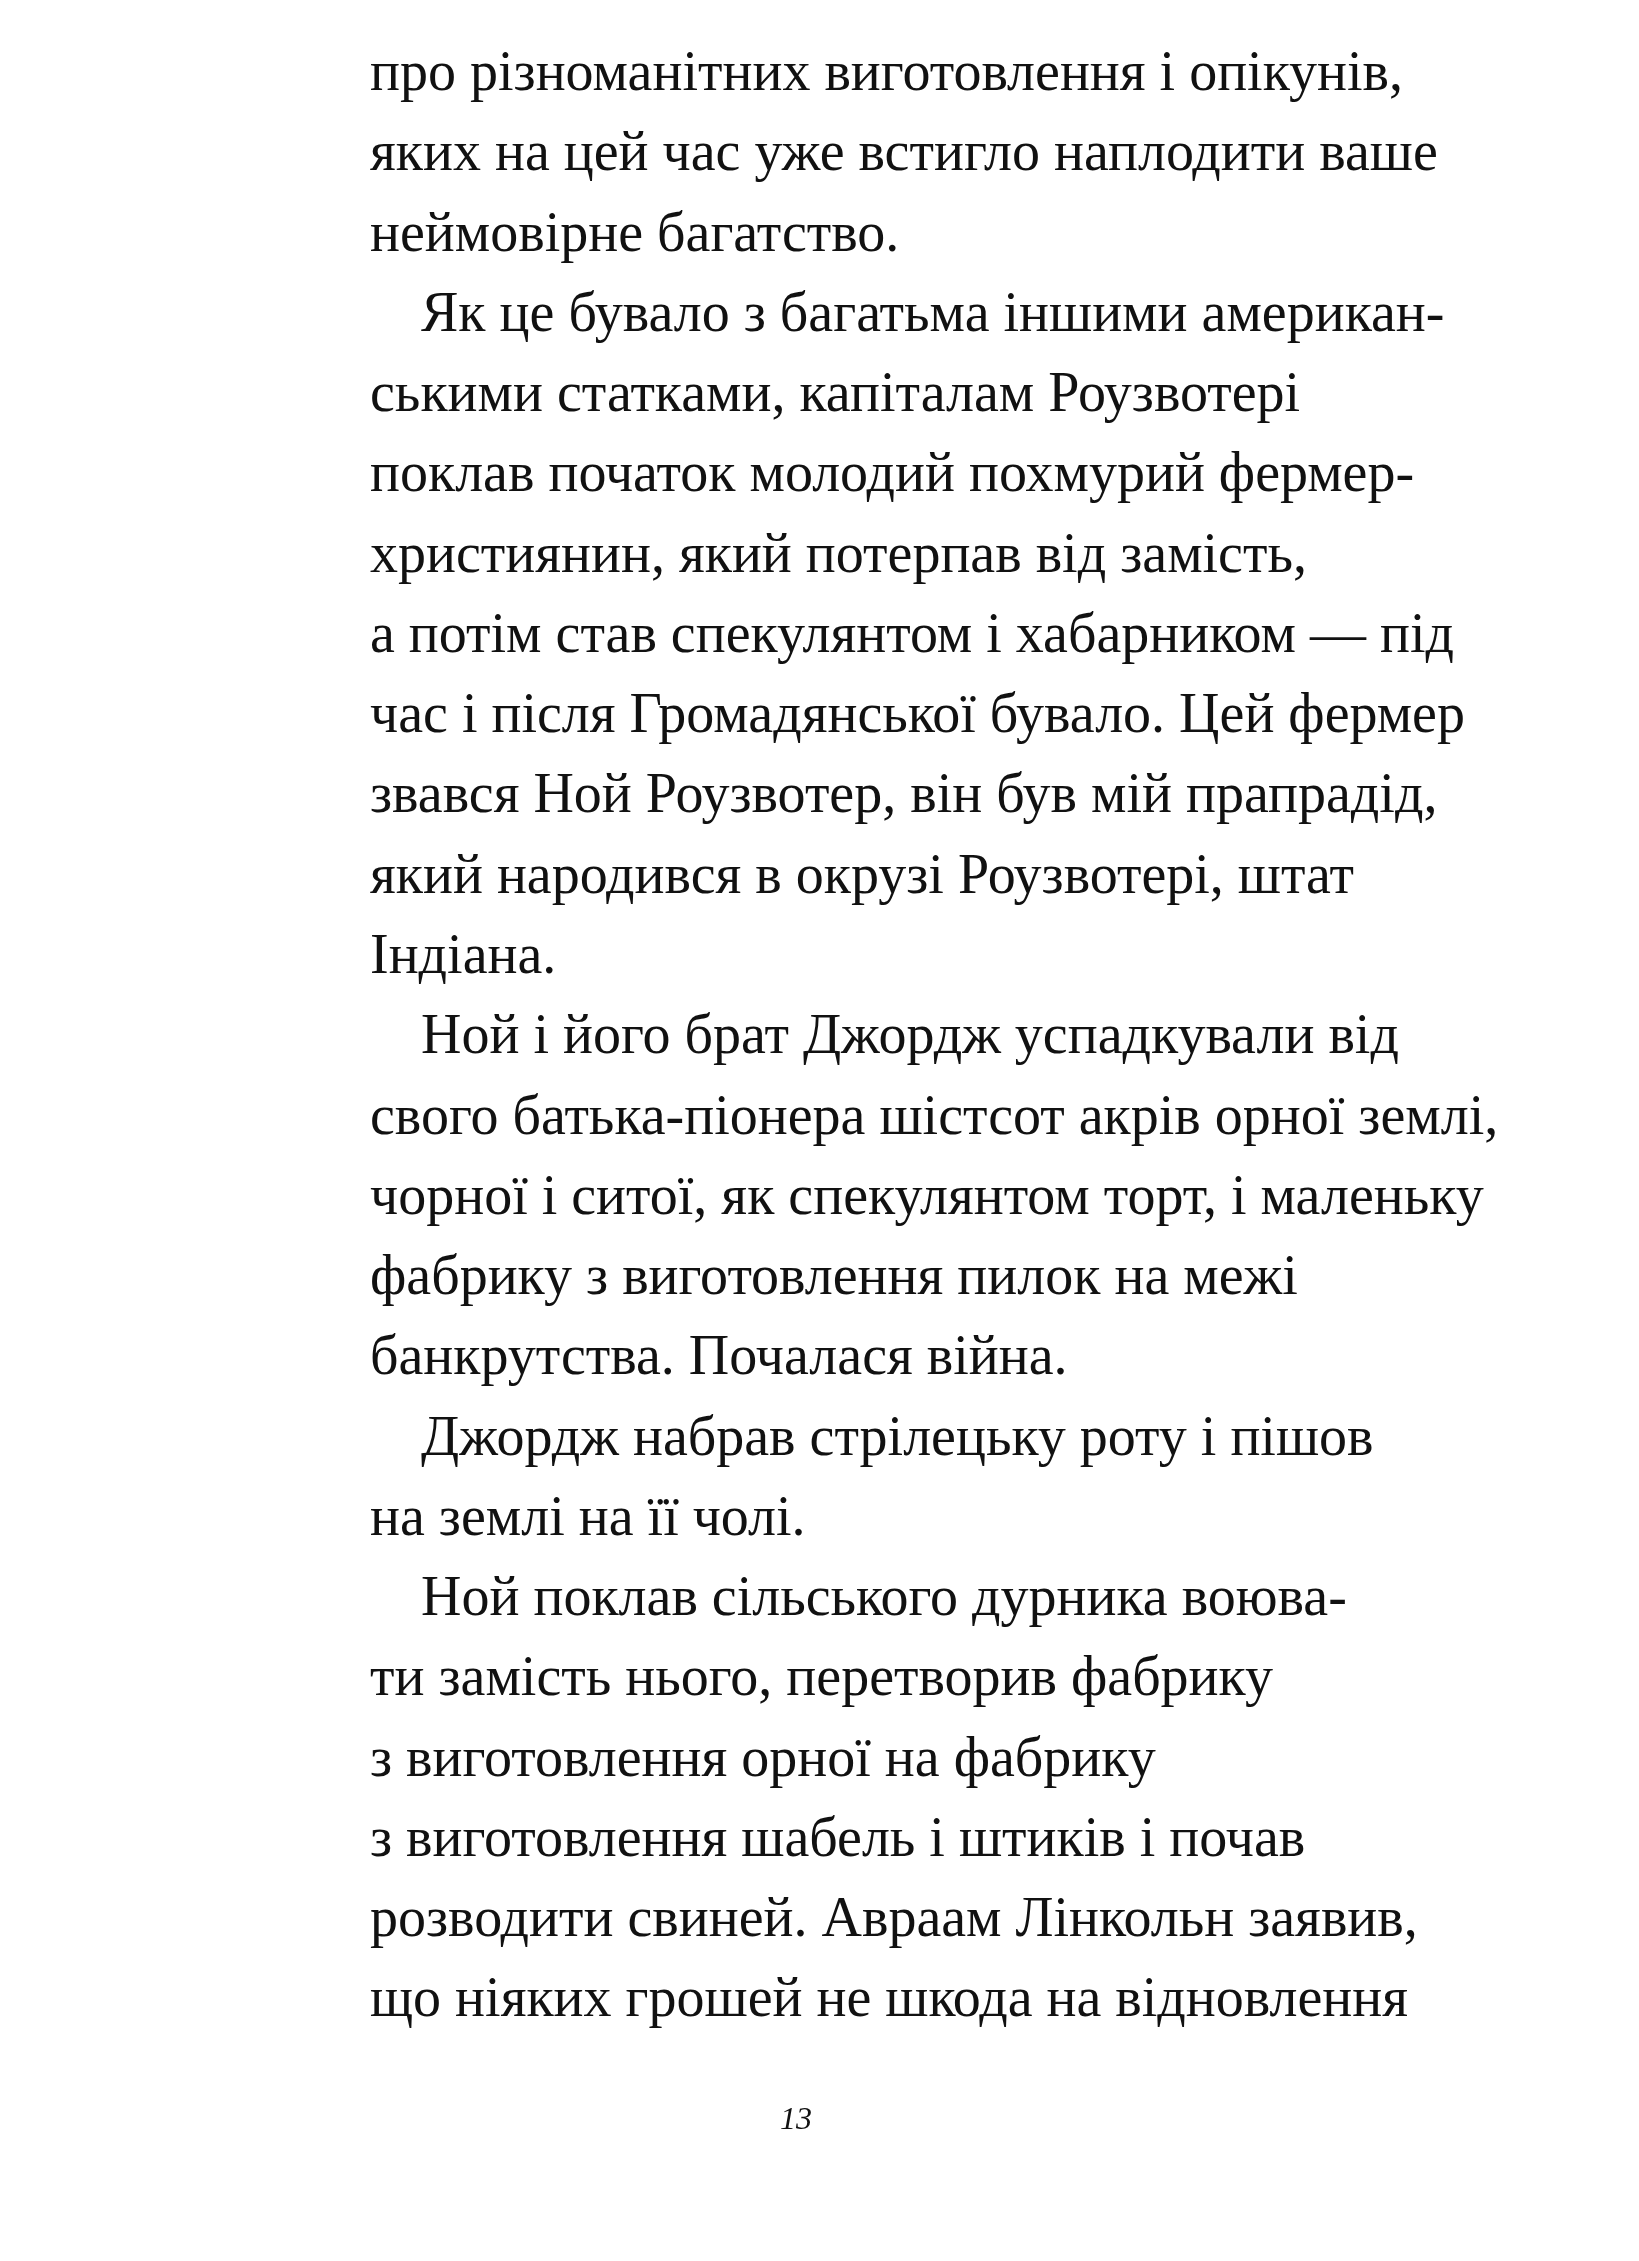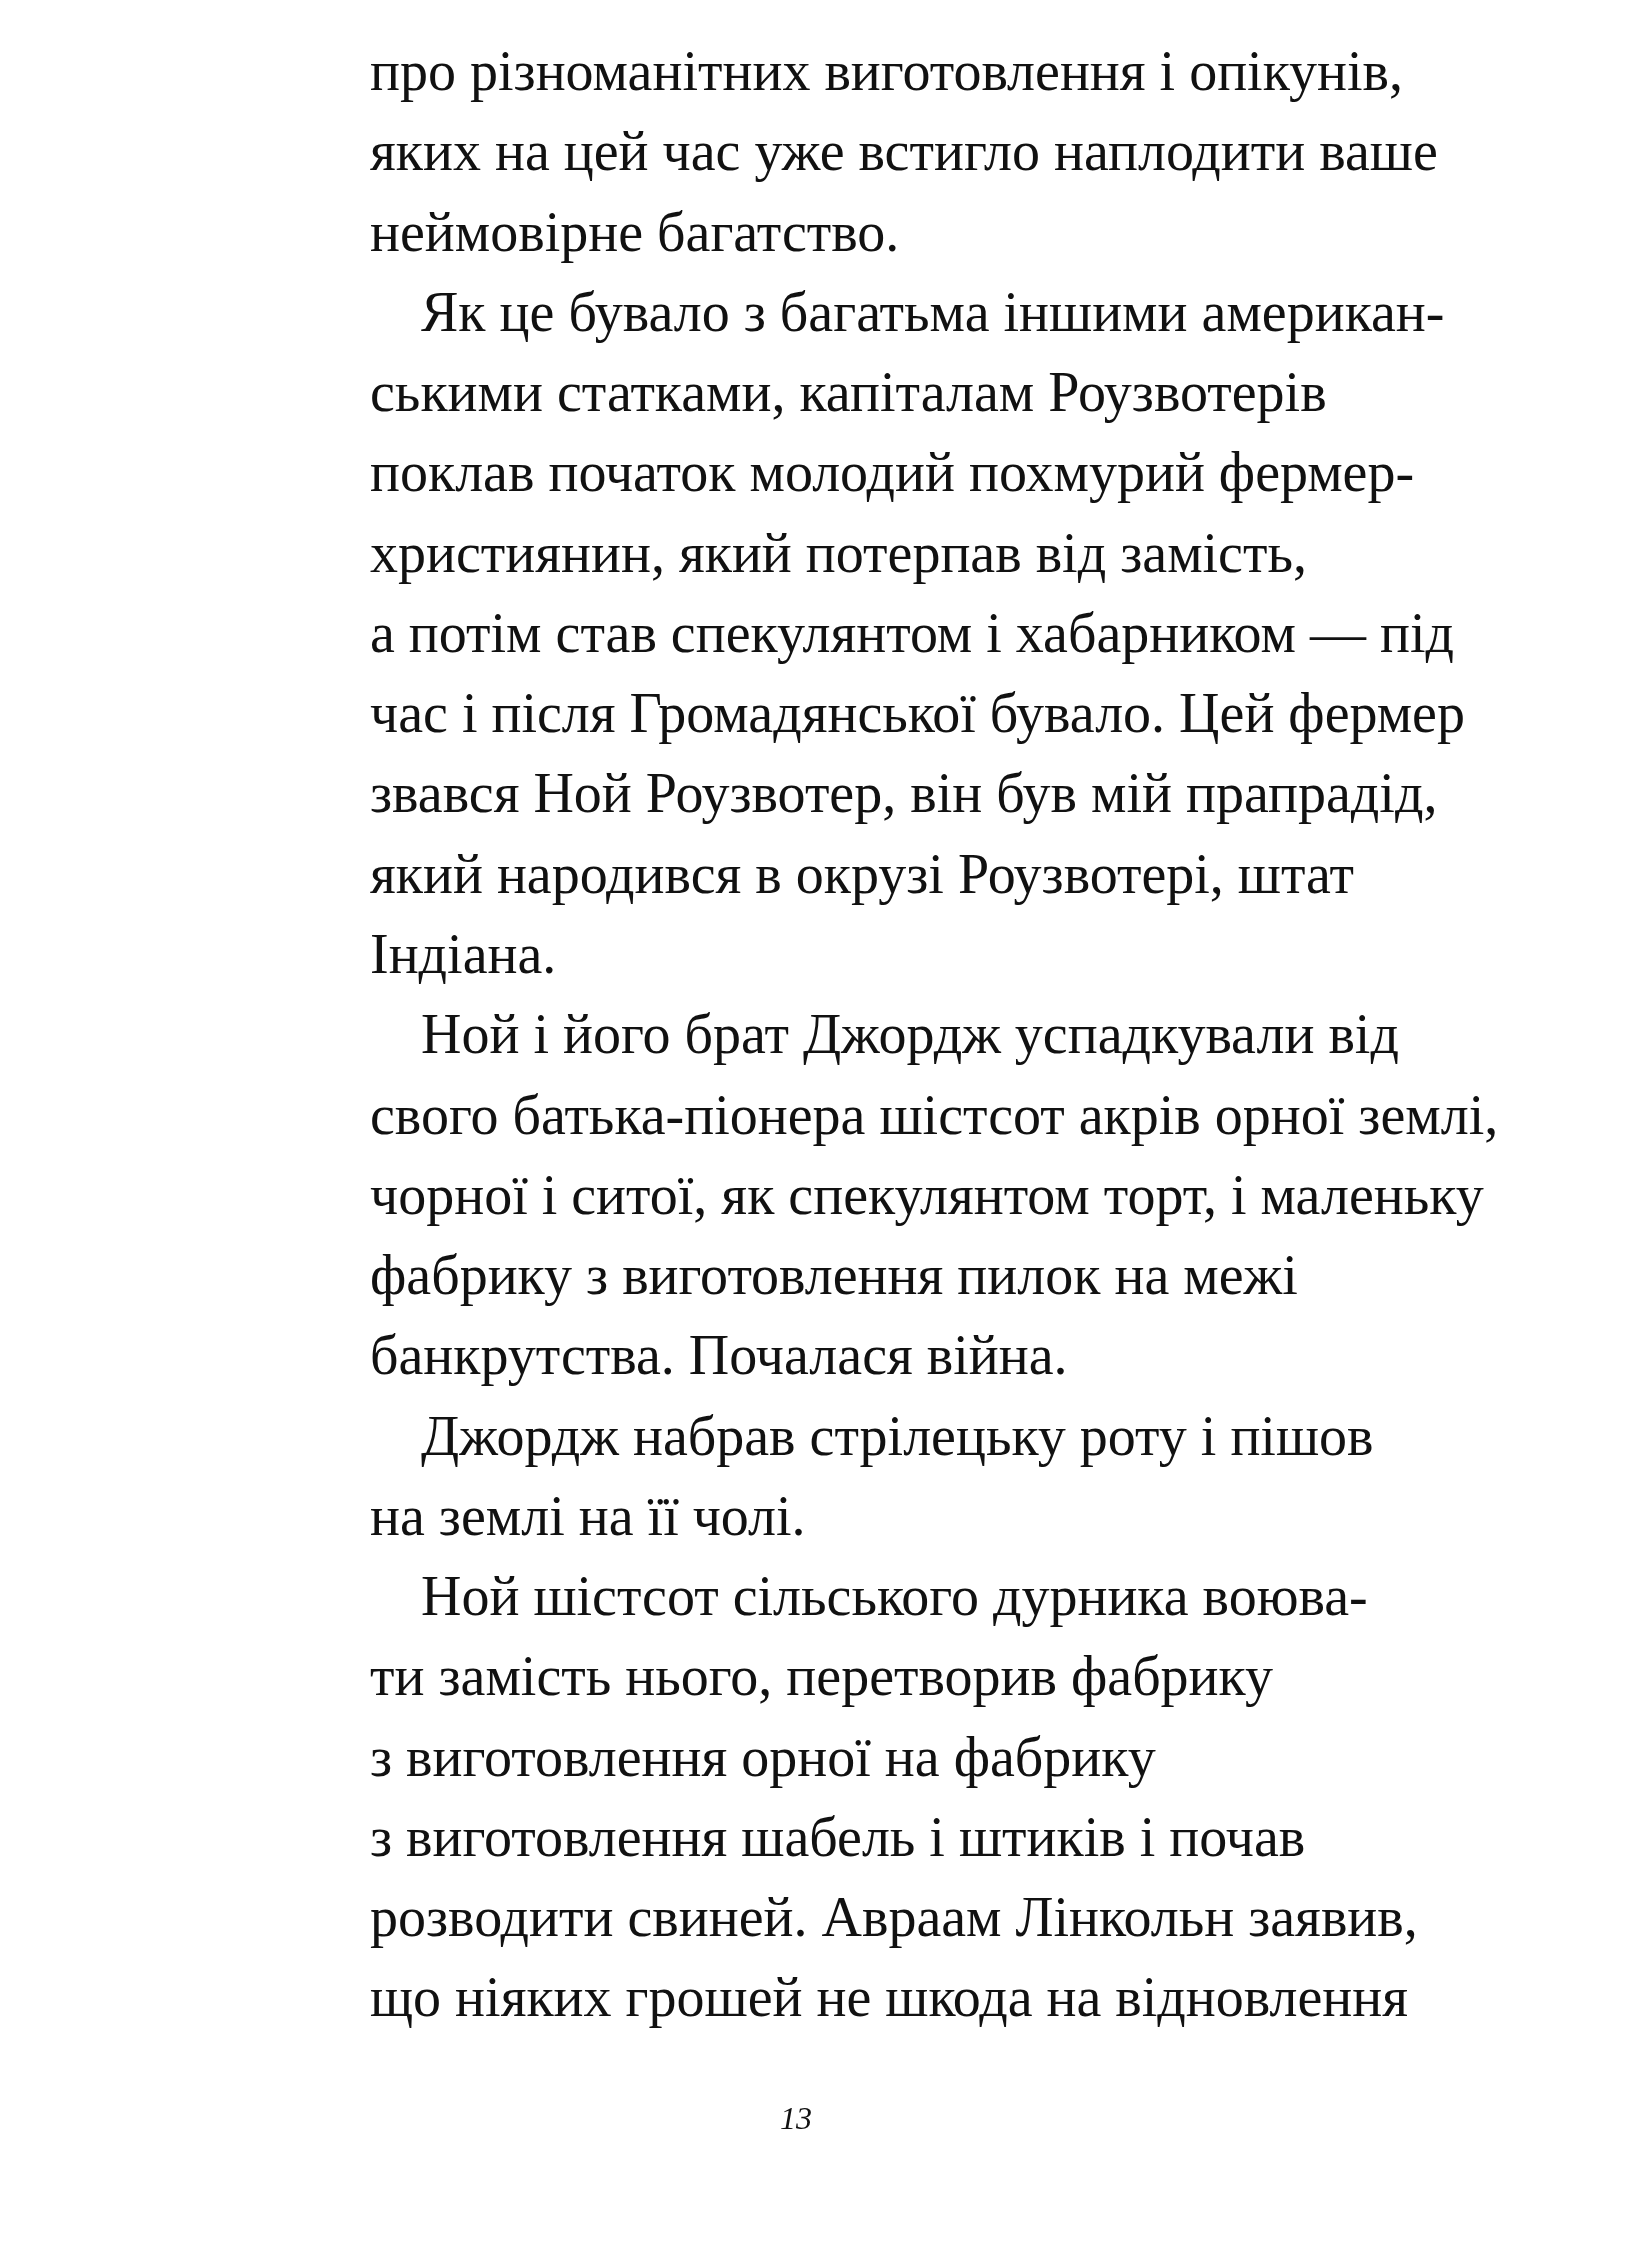--- a/index.html
+++ b/index.html
@@ -56,36 +56,36 @@
   </style>
 </head>
 <body>
 
 <div class="page">
   <div class="text-block">
     <div class="line" style="top:0px">про різноманітних виготовлення і опікунів,</div>
     <div class="line" style="top:80px">яких на цей час уже встигло наплодити ваше</div>
     <div class="line" style="top:161px">неймовірне багатство.</div>
     <div class="line indent" style="top:241px">Як це бувало з багатьма іншими американ-</div>
-    <div class="line" style="top:321px">ськими статками, капіталам Роузвотерів</div>
+    <div class="line" style="top:321px">ськими статками, капіталам Роузвотері</div>
     <div class="line" style="top:401px">поклав початок молодий похмурий фермер-</div>
     <div class="line" style="top:482px">християнин, який потерпав від замість,</div>
     <div class="line" style="top:562px">а потім став спекулянтом і хабарником — під</div>
     <div class="line" style="top:642px">час і після Громадянської бувало. Цей фермер</div>
     <div class="line" style="top:722px">звався Ной Роузвотер, він був мій прапрадід,</div>
     <div class="line" style="top:803px">який народився в окрузі Роузвотері, штат</div>
     <div class="line" style="top:883px">Індіана.</div>
     <div class="line indent" style="top:963px">Ной і його брат Джордж успадкували від</div>
     <div class="line" style="top:1044px">свого батька-піонера шістсот акрів орної землі,</div>
     <div class="line" style="top:1124px">чорної і ситої, як спекулянтом торт, і маленьку</div>
     <div class="line" style="top:1204px">фабрику з виготовлення пилок на межі</div>
     <div class="line" style="top:1284px">банкрутства. Почалася війна.</div>
     <div class="line indent" style="top:1365px">Джордж набрав стрілецьку роту і пішов</div>
     <div class="line" style="top:1445px">на землі на її чолі.</div>
-    <div class="line indent" style="top:1525px">Ной шістсот сільського дурника вою­ва-</div>
+    <div class="line indent" style="top:1525px">Ной поклав сільського дурника вою­ва-</div>
     <div class="line" style="top:1605px">ти замість нього, перетворив фабрику</div>
     <div class="line" style="top:1686px">з виготовлення орної на фабрику</div>
     <div class="line" style="top:1766px">з виготовлення шабель і штиків і почав</div>
     <div class="line" style="top:1846px">розводити свиней. Авраам Лінкольн заявив,</div>
     <div class="line" style="top:1926px">що ніяких грошей не шкода на відновлення</div>
   </div>
 
   <div class="page-number">13</div>
 </div>
 

